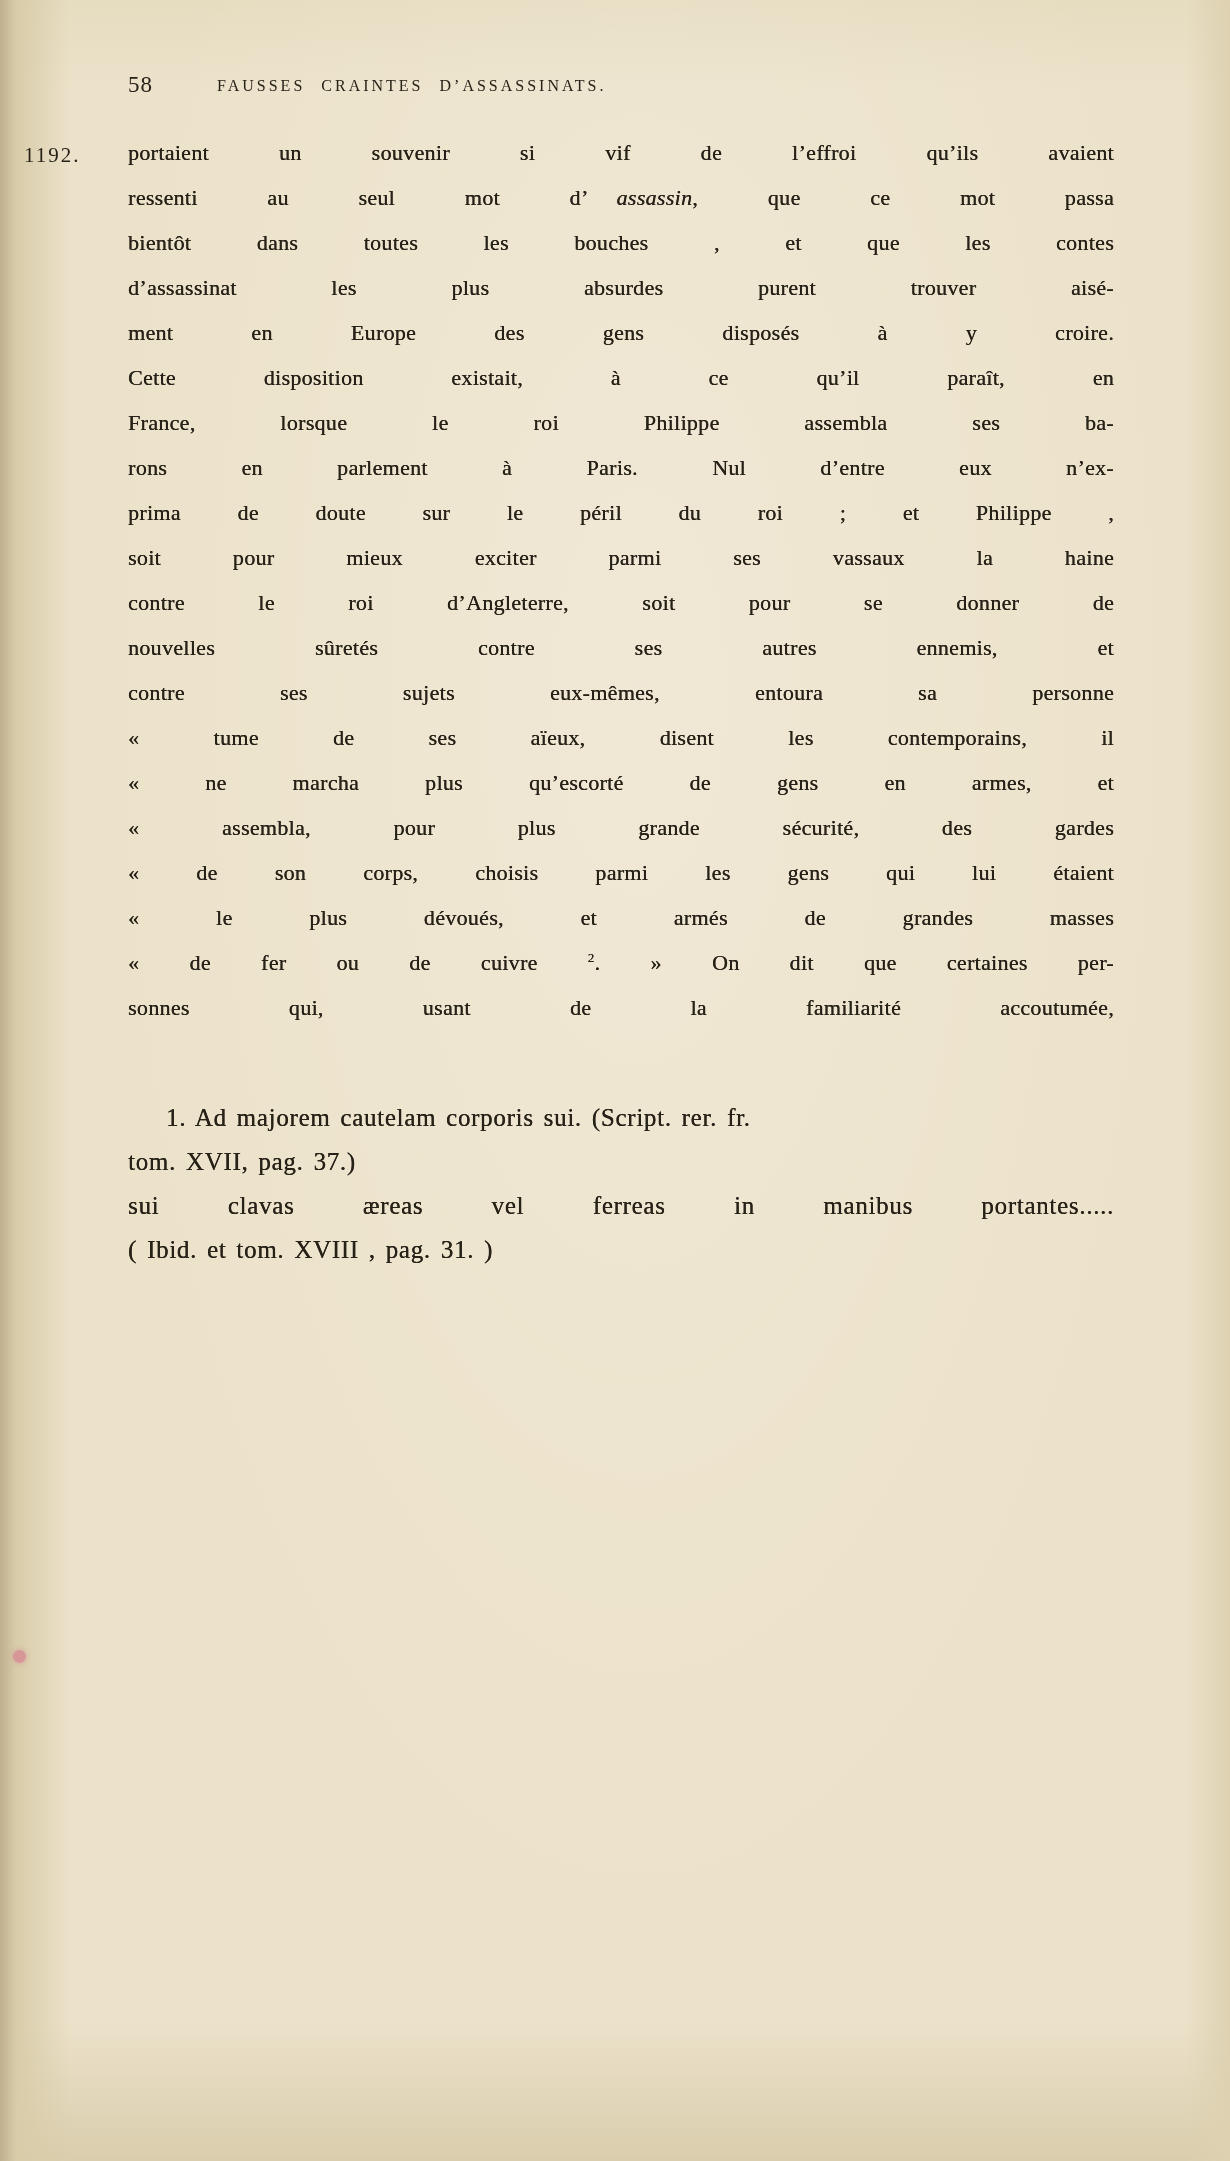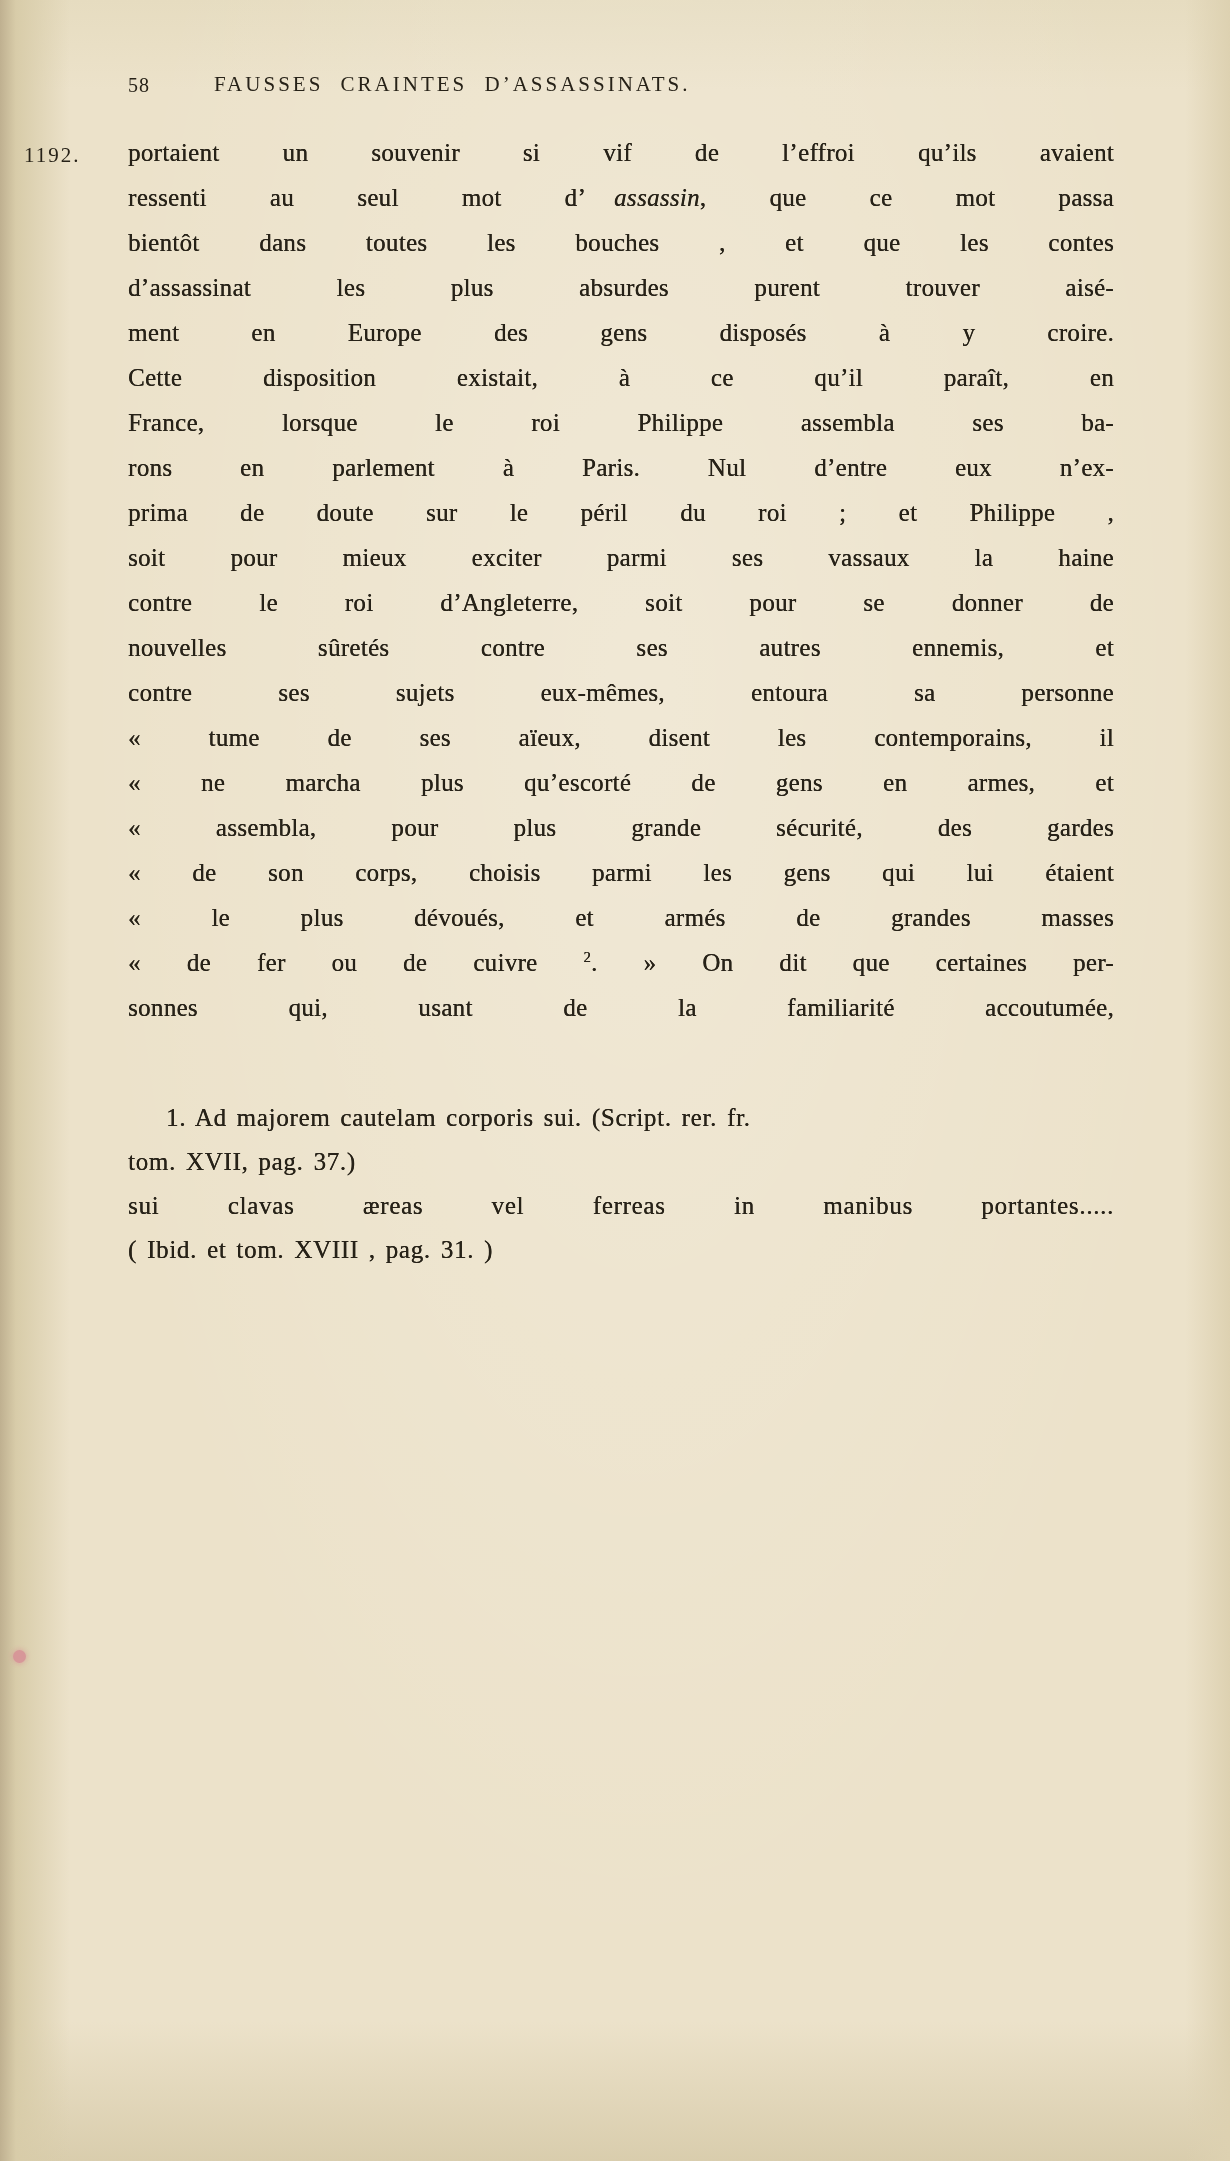--- a/index.html
+++ b/index.html
@@ -15,32 +15,32 @@
       linear-gradient(90deg, #bfb090 0px, #d8cca9 16px, rgba(216,204,169,0) 70px),
       linear-gradient(270deg, #ddd1b1 0px, rgba(221,209,177,0) 45px),
       linear-gradient(0deg, #d9cdad 0px, rgba(217,205,173,0) 140px),
       linear-gradient(180deg, #e6dcc0 0px, rgba(230,220,192,0) 90px),
       #ece2ca;
   }
   .page-header {
     position:absolute; top:72px; left:128px; width:990px;
     white-space:nowrap;
   }
-  .pagenum { font-size:20px; letter-spacing:1px; }
+  .pagenum { font-size:23px; letter-spacing:1px; }
   .running-title {
-    font-size:21px; letter-spacing:3px; word-spacing:9px;
+    font-size:16px; letter-spacing:3px; word-spacing:9px;
     margin-left:60px; vertical-align:1px;
   }
   .margin-year {
     position:absolute; top:143px; left:24px;
     font-size:21px; letter-spacing:2px;text-align:right;
   }
   .body-text {
     position:absolute; top:130px; left:128px; width:986px;
-    font-size:25px; line-height:45px;
+    font-size:22px; line-height:45px;
     letter-spacing:0.3px;
     text-shadow:0.25px 0 0 currentColor;
   }
   .line { text-align:justify; }
   .line.fill { text-align-last:justify; }
   .line.indent { text-indent:38px; }
   .seg-italic { font-style:italic;margin-left:28px; }
   .seg-sup { font-size:58%; vertical-align:super; line-height:0; }
   .footnotes {
     position:absolute; top:1096px; left:128px; width:986px;

